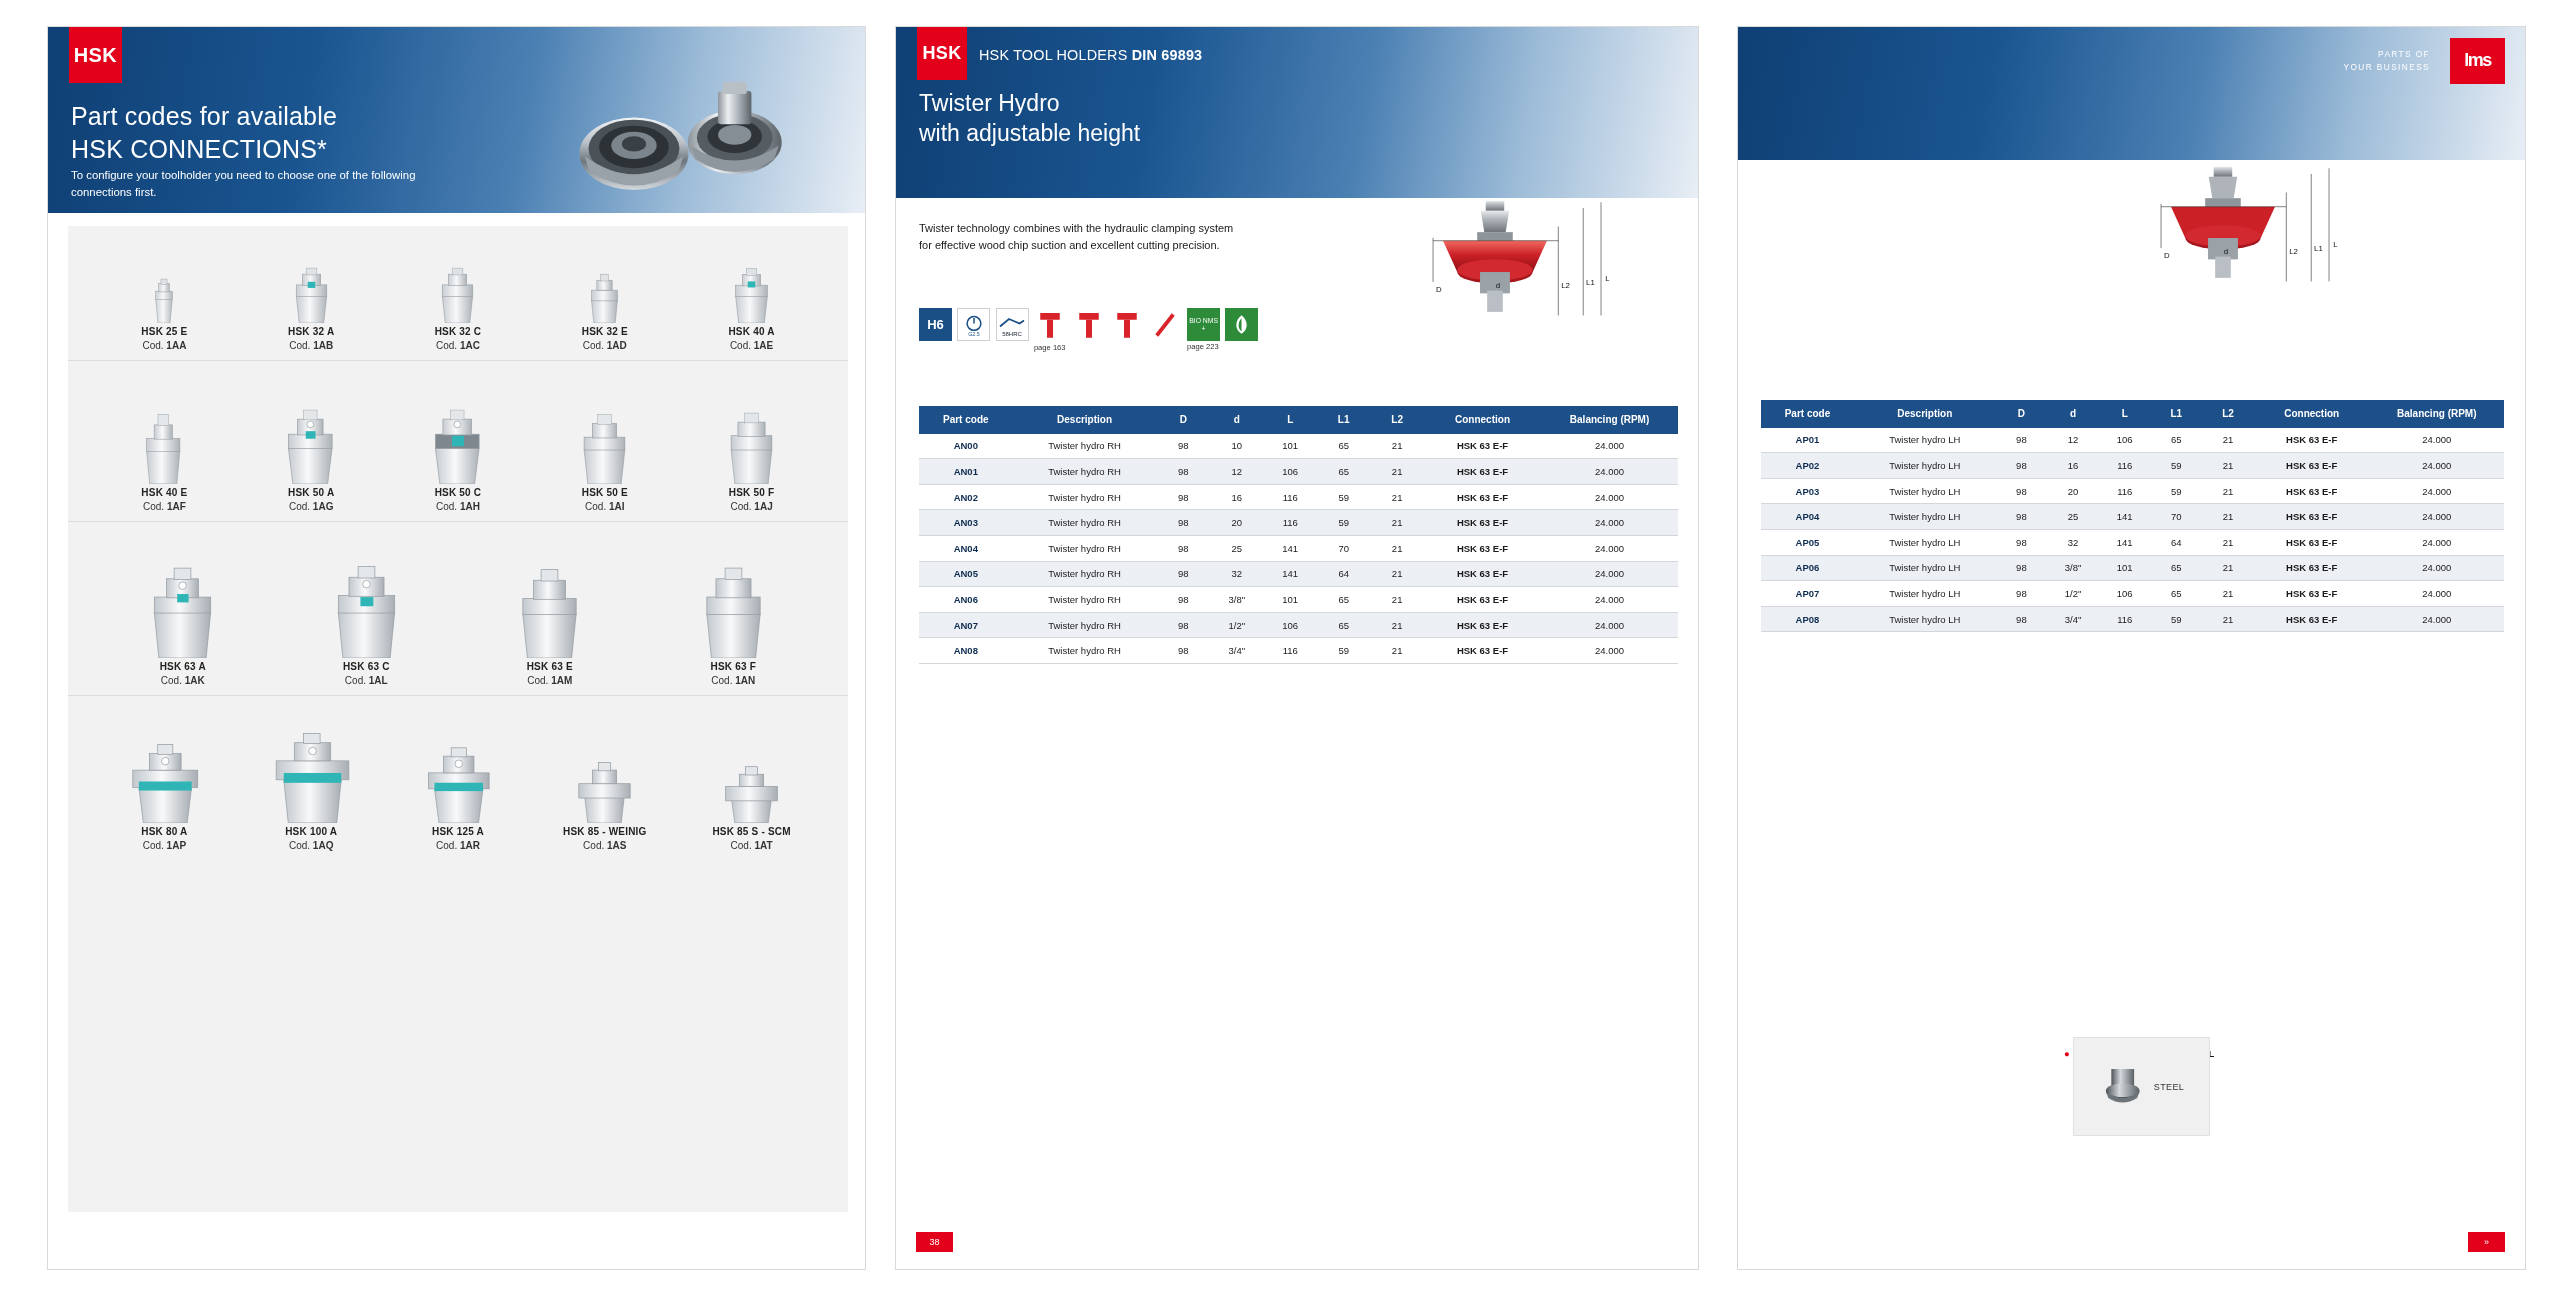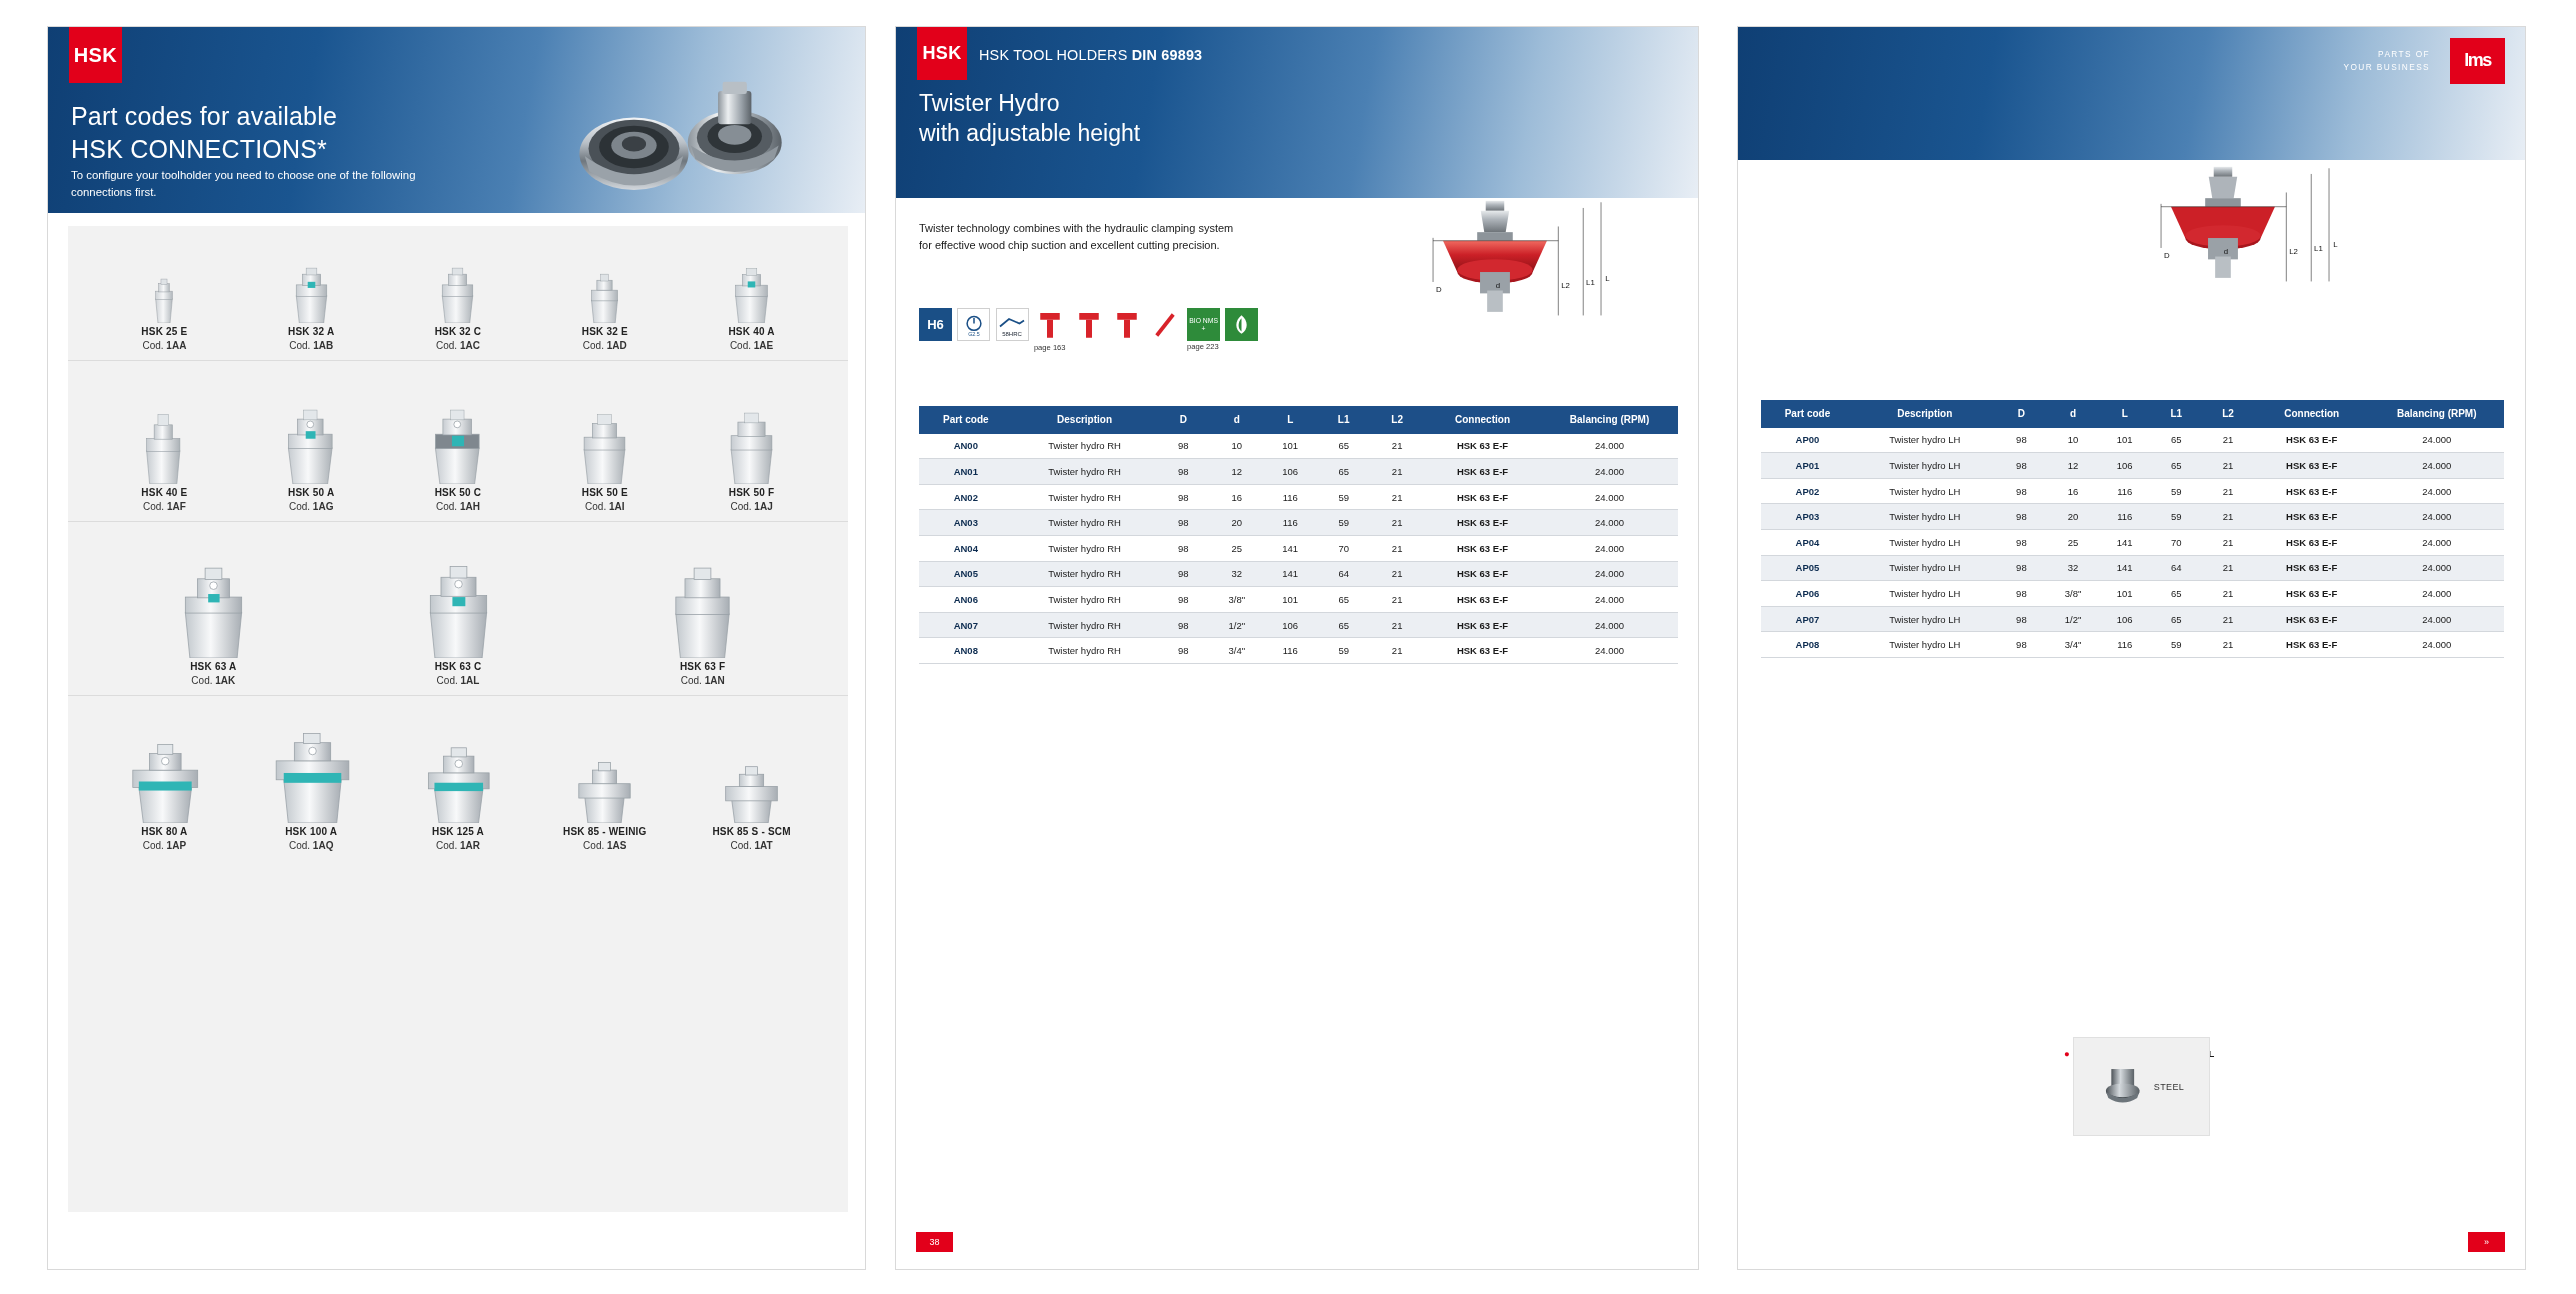--- a/index.html
+++ b/index.html
@@ -540,20 +540,34 @@
               <circle cx="65" cy="33" r="5" fill="#fff" stroke="#98a0a6"></circle>
               <rect x="54" y="10" width="22" height="15" fill="#e3e7ea" stroke="#98a0a6"></rect>
             </svg>
           </div>
           <div class="cap">
             <div class="name">HSK 63 C</div>
             <div class="code"><span>Cod.</span> <b>1AL</b></div>
           </div>
         </div>
 
+        <div class="cell">
+          <div class="art">
+            <svg width="93" height="96" viewBox="0 0 122 126">
+              <path d="M32 126 L90 126 L96 68 L26 68 Z" fill="url(#g4)" stroke="#98a0a6"></path>
+              <rect x="26" y="48" width="70" height="21" fill="url(#g4)" stroke="#98a0a6"></rect>
+              <rect x="40" y="24" width="42" height="25" fill="url(#g4)" stroke="#98a0a6"></rect>
+              <rect x="50" y="10" width="22" height="15" fill="#e3e7ea" stroke="#98a0a6"></rect>
+            </svg>
+          </div>
+          <div class="cap">
+            <div class="name">HSK 63 E</div>
+            <div class="code"><span>Cod.</span> <b>1AM</b></div>
+          </div>
+        </div>
 
         <div class="cell">
           <div class="art">
             <svg width="93" height="96" viewBox="0 0 122 126">
               <path d="M32 126 L90 126 L96 68 L26 68 Z" fill="url(#g4)" stroke="#98a0a6"></path>
               <rect x="26" y="46" width="70" height="23" fill="url(#g4)" stroke="#98a0a6"></rect>
               <rect x="38" y="22" width="46" height="25" fill="url(#g4)" stroke="#98a0a6"></rect>
               <rect x="50" y="8" width="22" height="15" fill="#e3e7ea" stroke="#98a0a6"></rect>
             </svg>
           </div>
@@ -926,31 +940,20 @@
           <th style="width:50px">d</th>
           <th style="width:50px">L</th>
           <th style="width:50px">L1</th>
           <th style="width:50px">L2</th>
           <th style="width:112px">Connection</th>
           <th style="width:130px">Balancing (RPM)</th>
         </tr>
       </thead>
       <tbody>
         <tr>
-            <td class="code">AP00</td>
-            <td>Twister hydro LH</td>
-            <td>98</td>
-            <td>10</td>
-            <td>101</td>
-            <td>65</td>
-            <td>21</td>
-            <td class="conn">HSK 63 E-F</td>
-            <td>24.000</td>
-          </tr>
-        <tr>
             <td class="code">AP01</td>
             <td>Twister hydro LH</td>
             <td>98</td>
             <td>12</td>
             <td>106</td>
             <td>65</td>
             <td>21</td>
             <td class="conn">HSK 63 E-F</td>
             <td>24.000</td>
           </tr>

